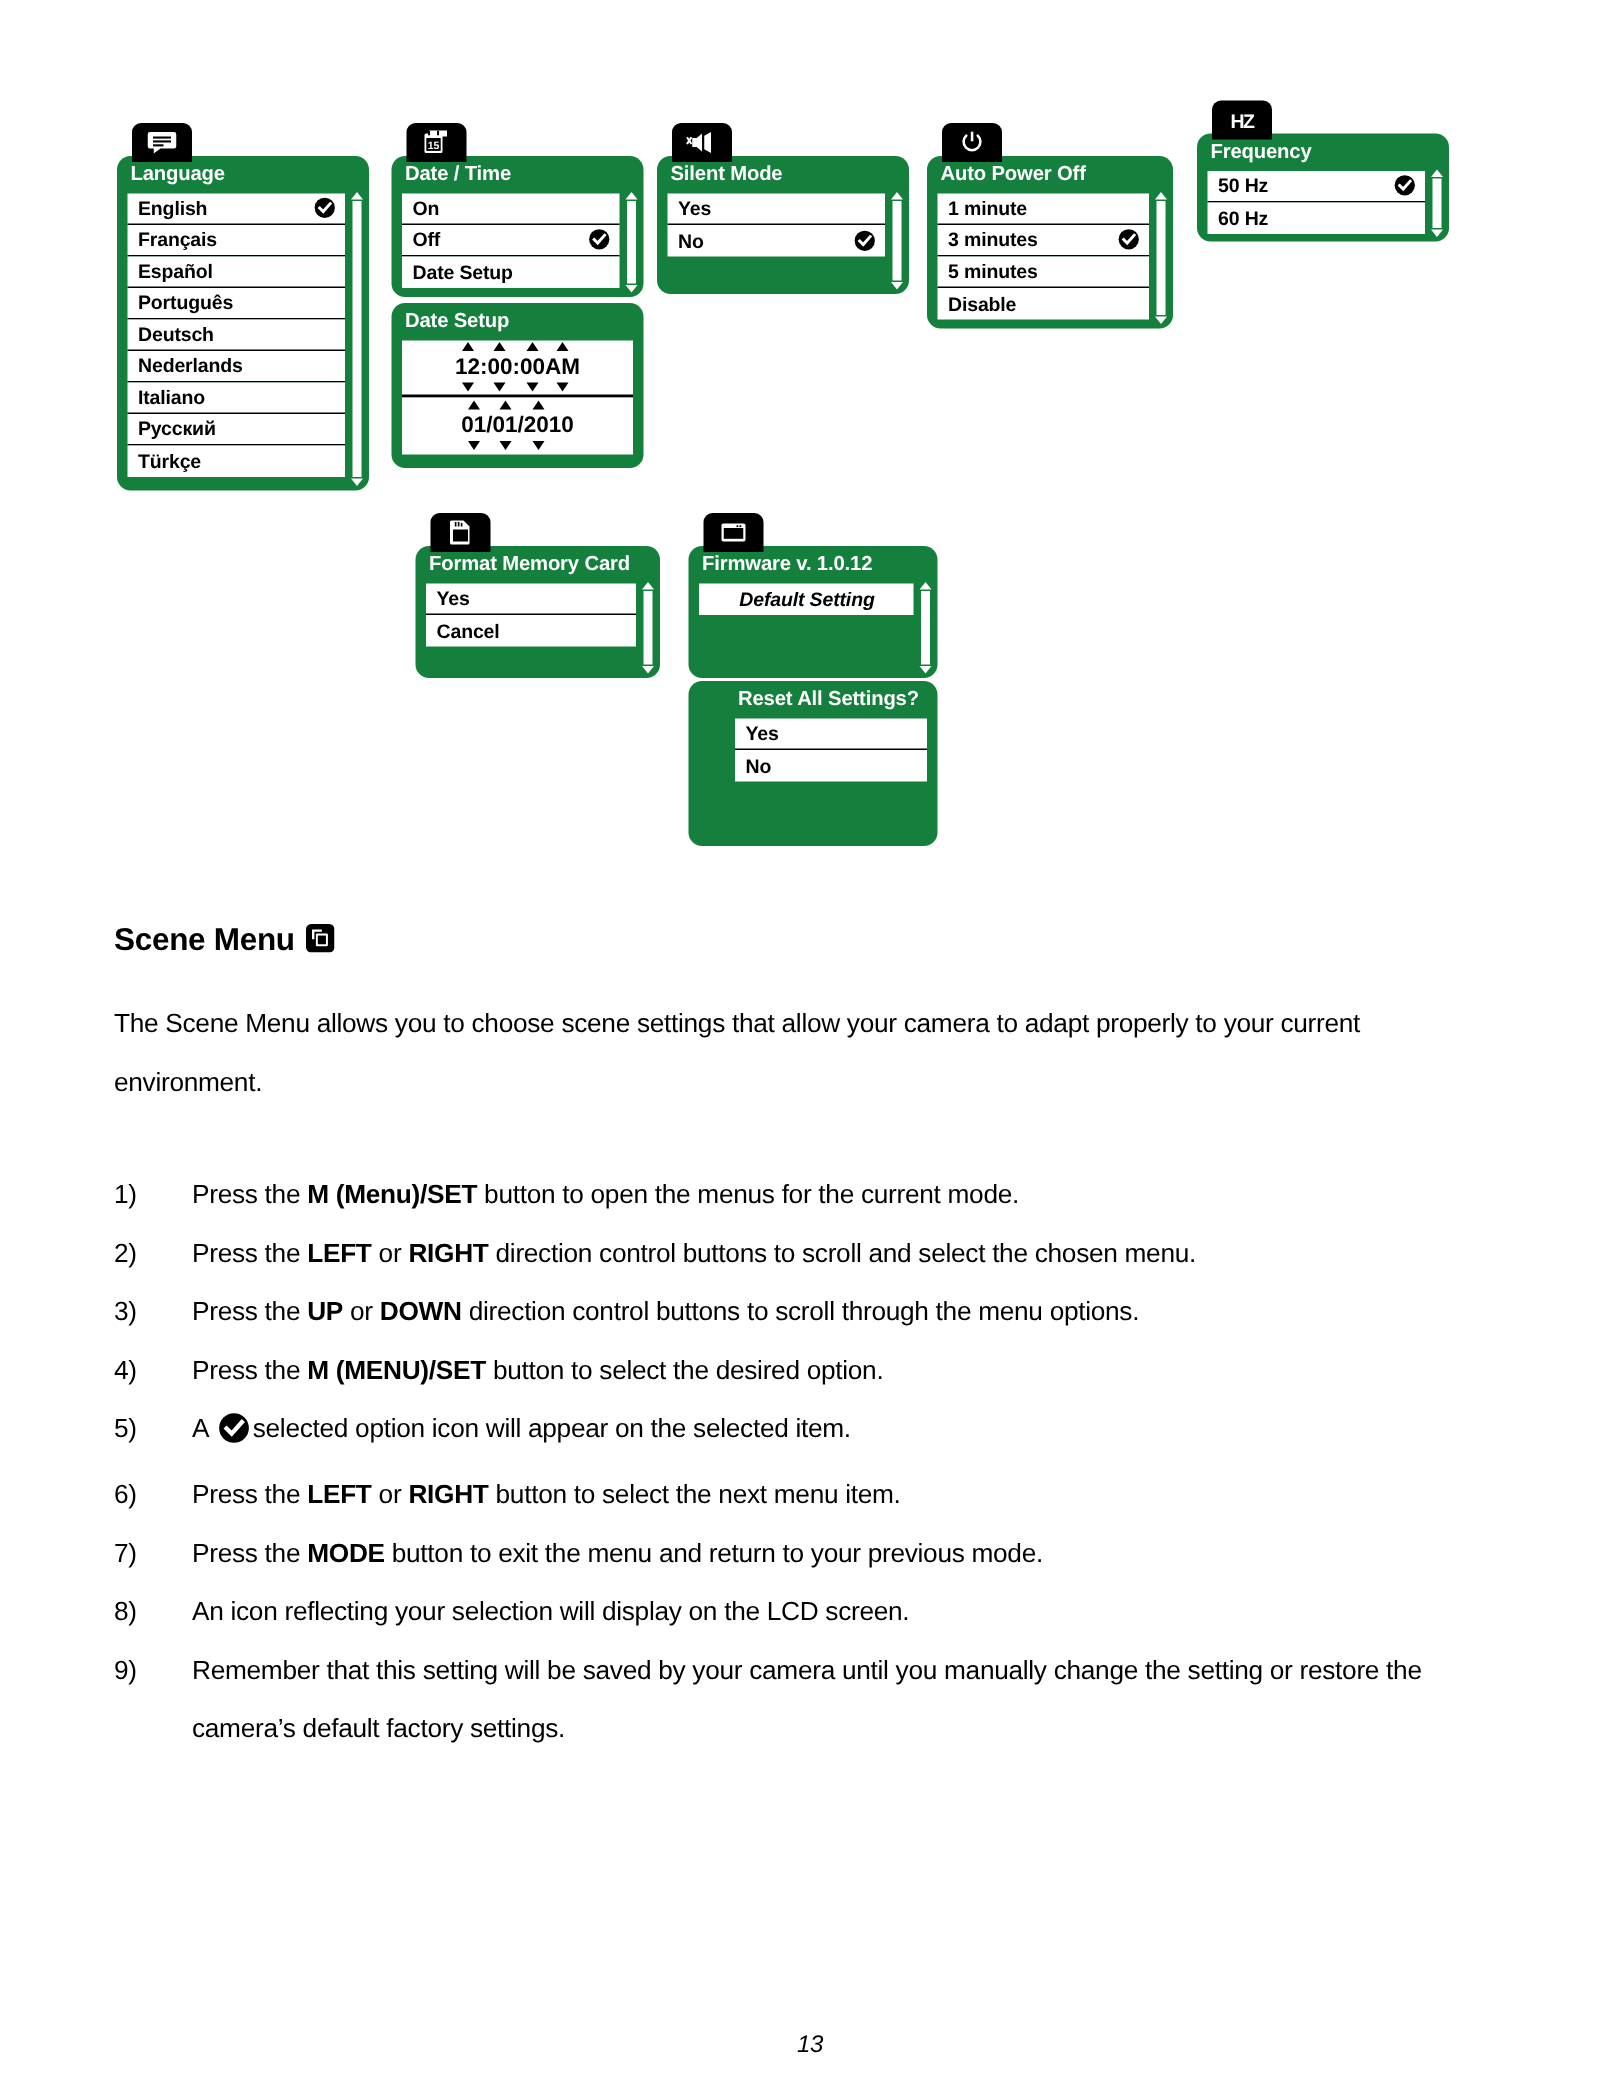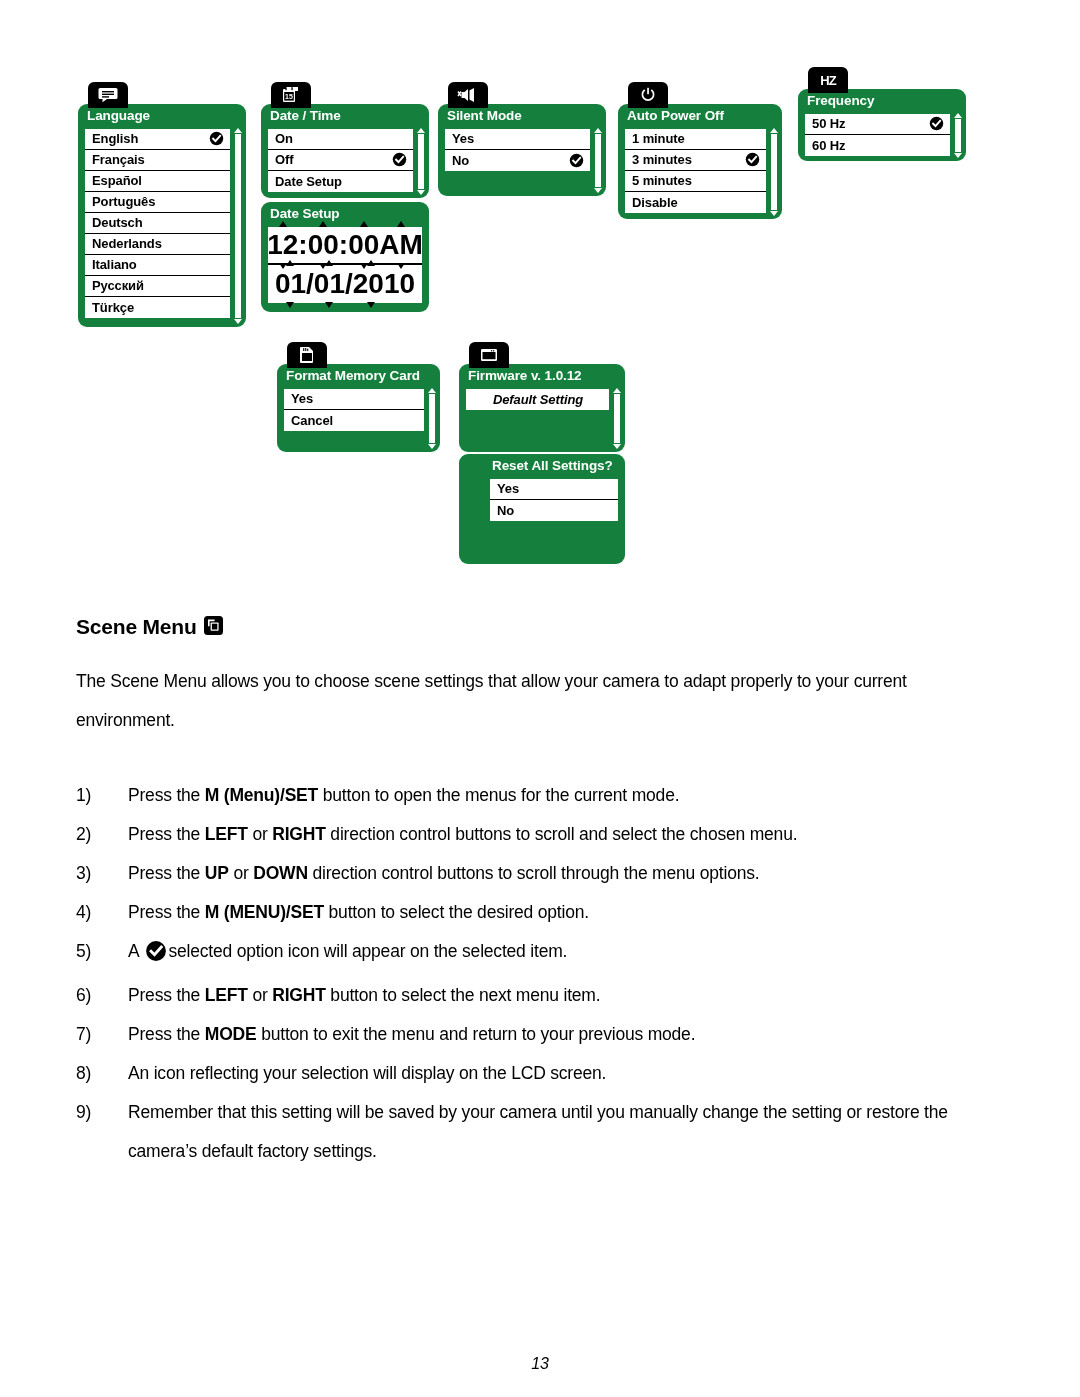--- a/index.html
+++ b/index.html
@@ -139,21 +139,21 @@
     background: #ffffff;
     height: 38px;
     display: flex;
     align-items: center;
     justify-content: center;
     border-bottom: 2px solid #000000;
     box-sizing: border-box;
   }
   .stepper-row:last-child { border-bottom: none; }
   .stepper-value {
-    font-size: 28px;
+    font-size: 15px;
     font-weight: bold;
     letter-spacing: 0px;
     display: flex;
     align-items: center;
   }
   .grp {
     position: relative;
     display: inline-block;
     padding: 0 0px;
   }

